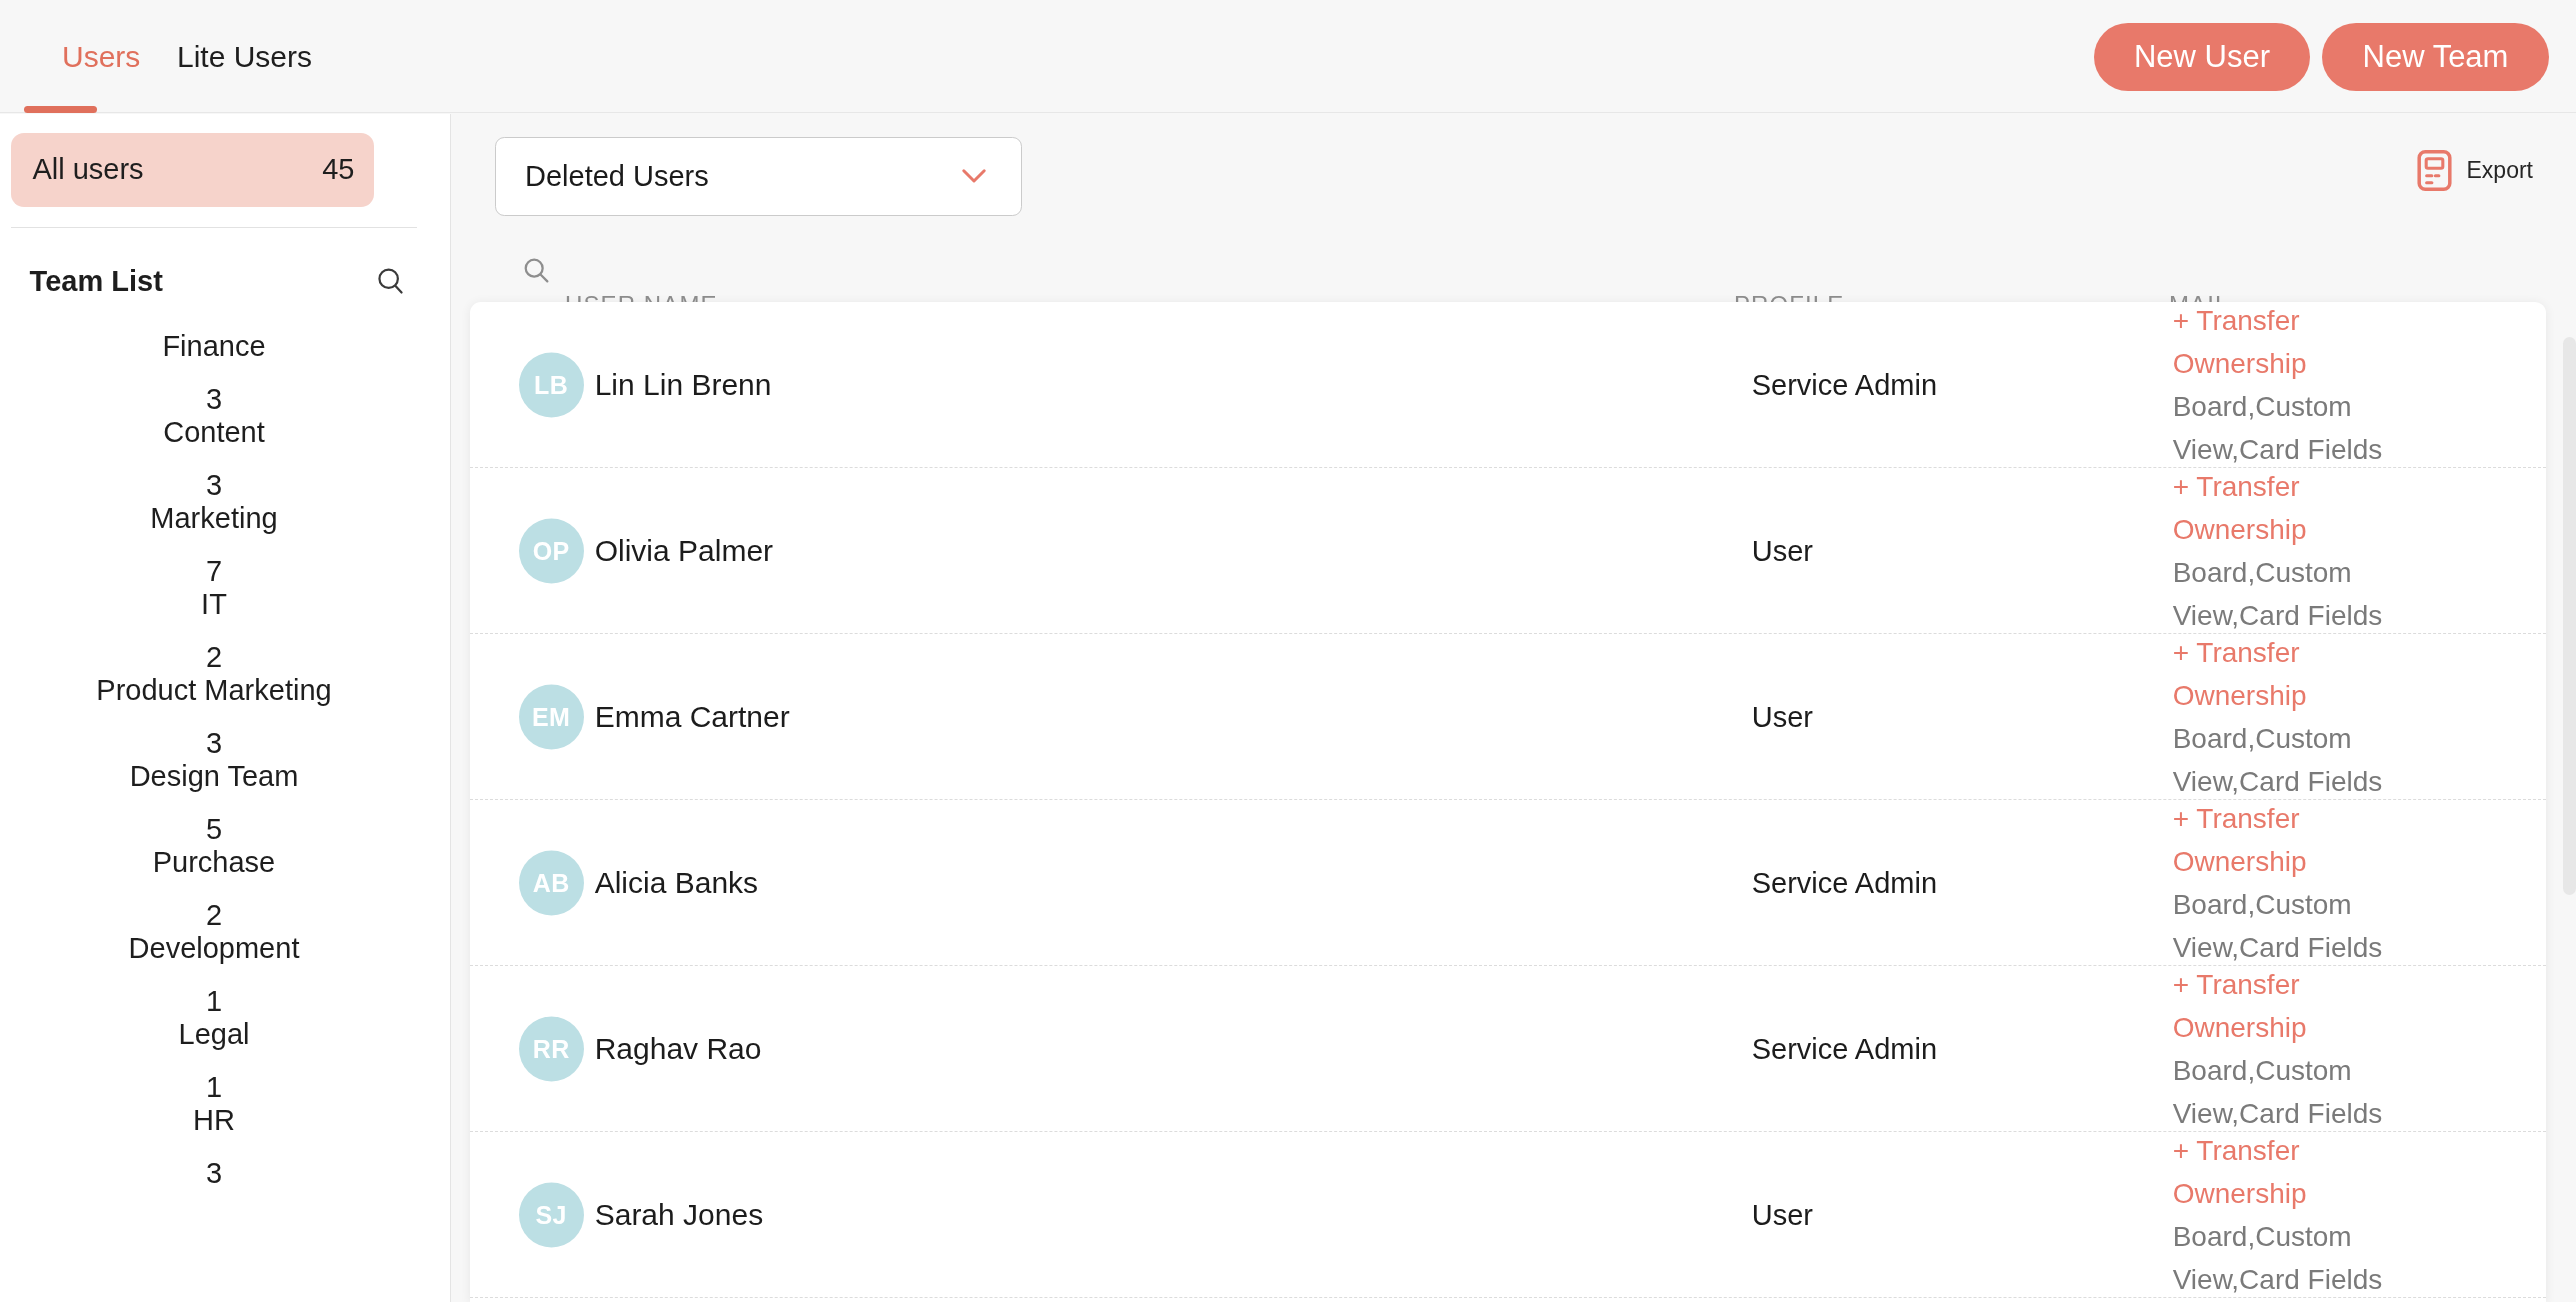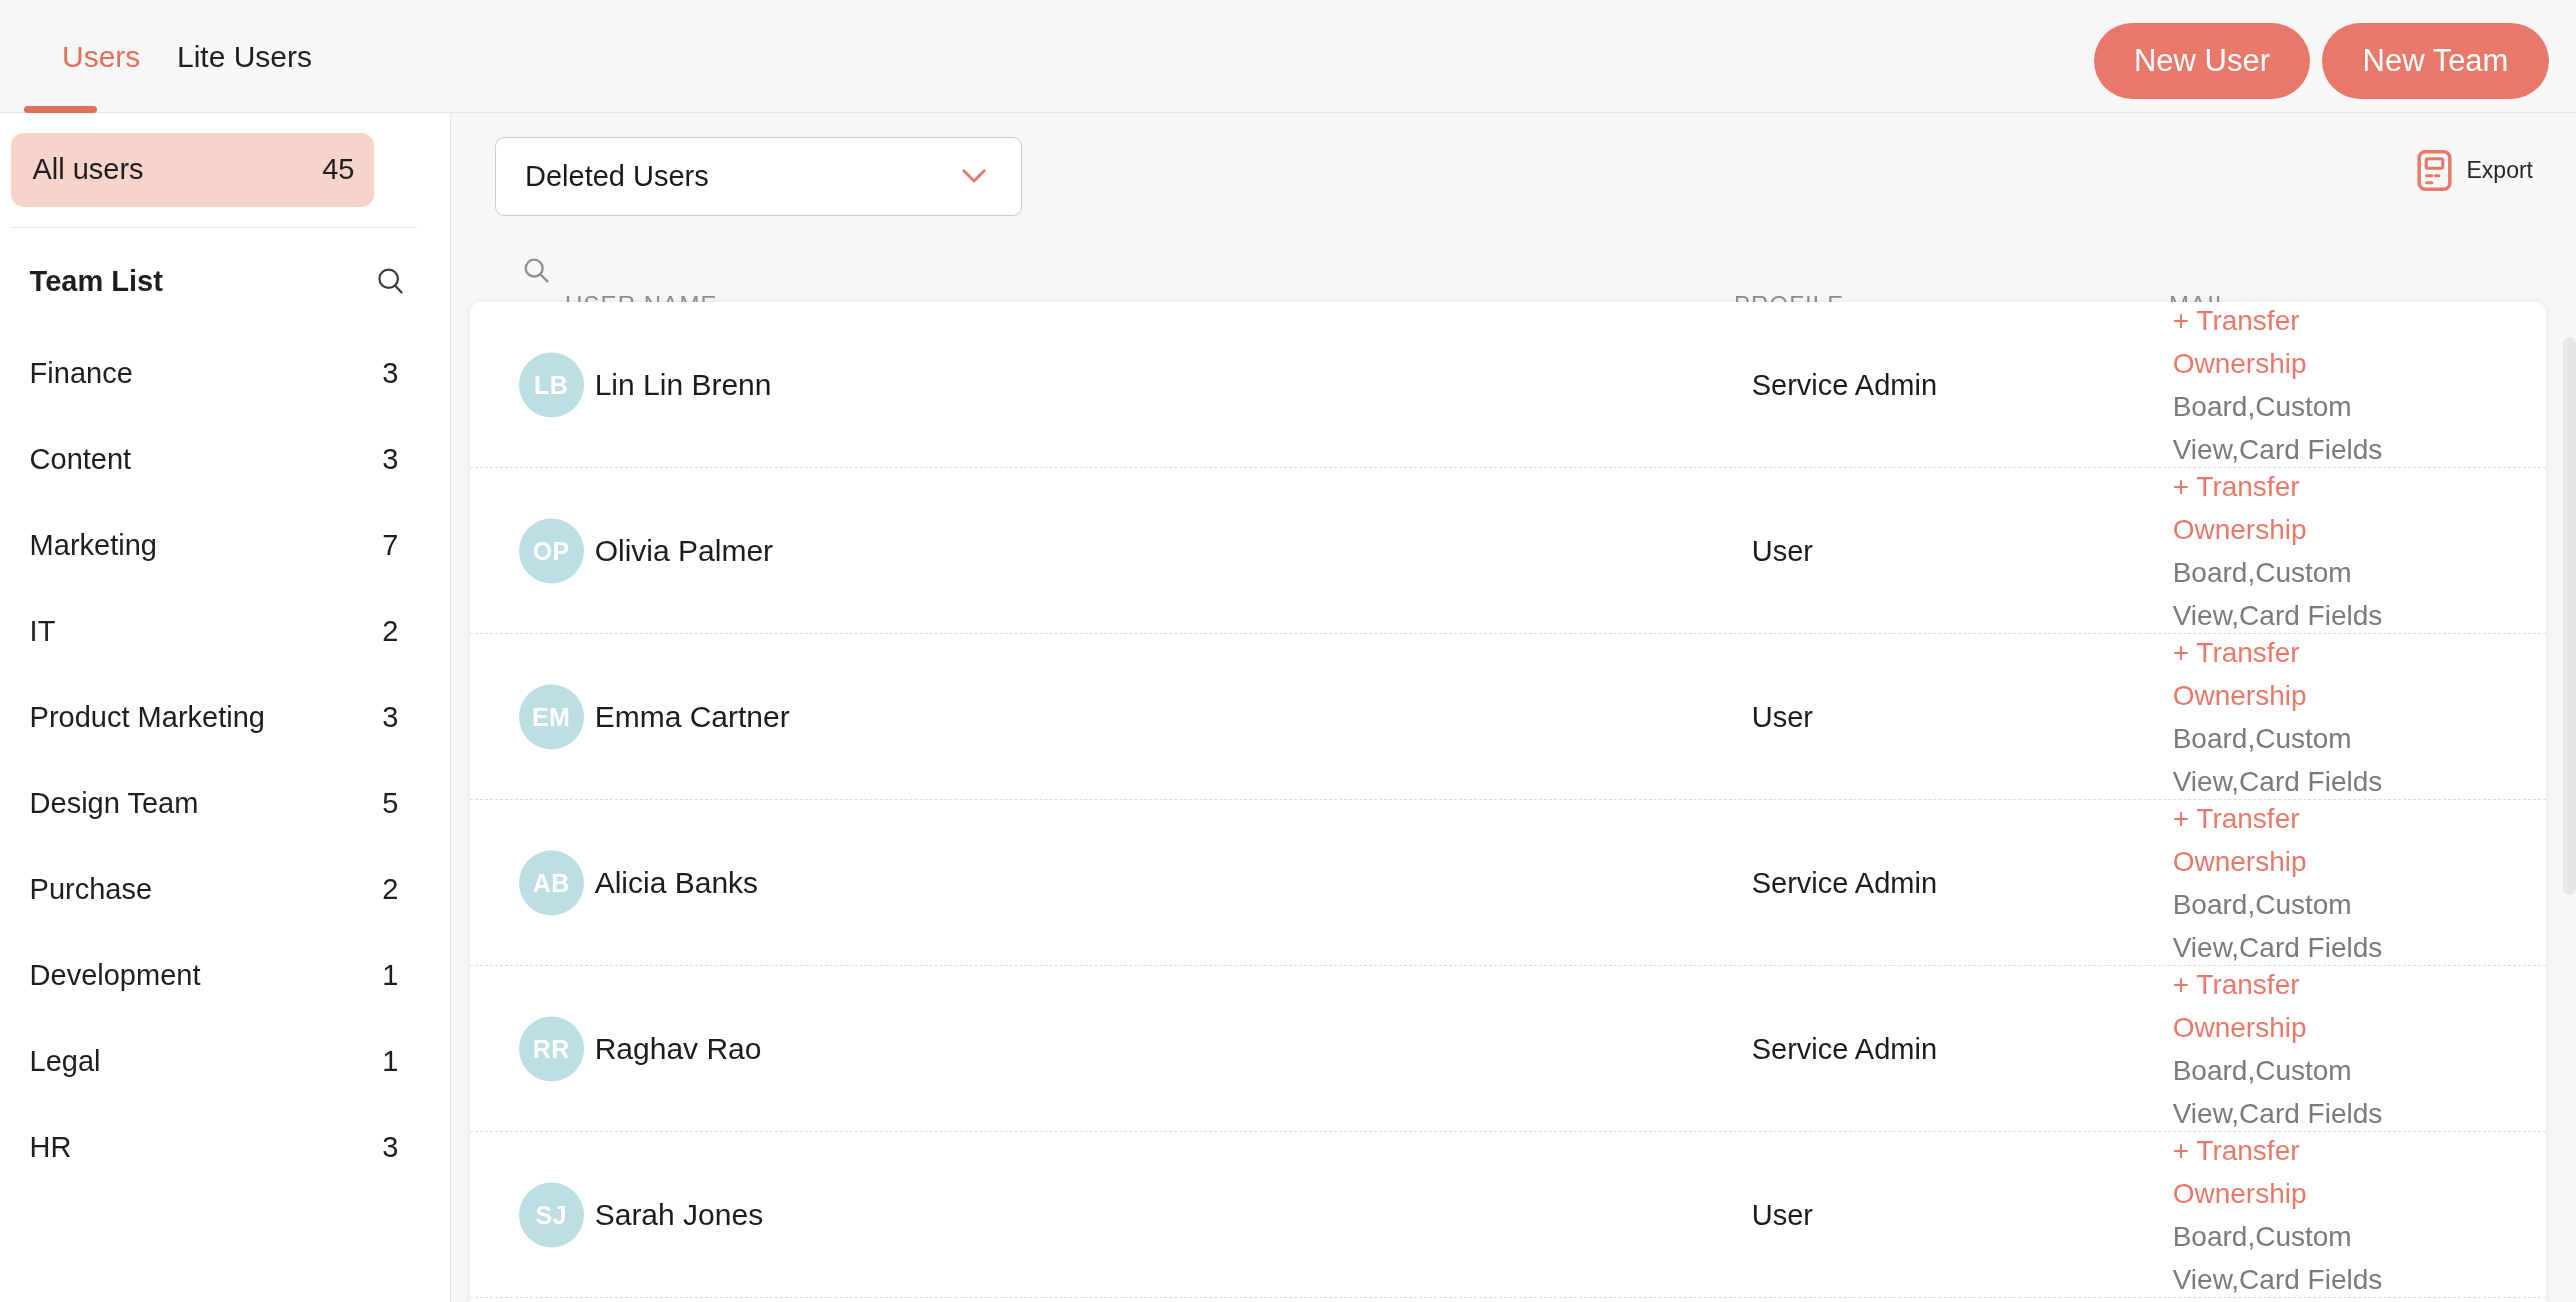--- a/index.html
+++ b/index.html
@@ -37,21 +37,21 @@
   .tab-users{left:26px;color:var(--accent-text);}
   .tab-lite{left:141px;color:#1e1e1e;}
   .tab-underline{
     position:absolute;left:24px;top:106px;width:73px;height:6.5px;
     background:var(--accent-text);border-radius:3.7px;
   }
   .header-buttons{
     position:absolute;right:27px;top:23px;display:flex;gap:12px;
   }
   .pill-btn{
-    height:76px;border:none;border-radius:38px;background:var(--accent);
+    height:68px;border:none;border-radius:38px;background:var(--accent);
     color:#fff;font-size:31px;font-family:inherit;cursor:pointer;
     display:flex;align-items:center;justify-content:center;
   }
   .btn-new-user{width:216px;}
   .btn-new-team{width:227px;}
 
   
   aside{
     position:absolute;left:0;top:114px;width:451px;height:1188px;
     background:#ffffff;border-right:0.9px solid #e4e4e4;
@@ -69,21 +69,21 @@
     position:absolute;left:11px;top:141px;width:406px;height:52px;
     display:flex;align-items:center;justify-content:space-between;
     padding:0 9.3px 0 18.6px;
   }
   .tl-title{font-size:29px;font-weight:700;}
   .teams{
     position:absolute;left:11px;top:216px;width:406px;list-style:none;
   }
   .teams li{
     height:86px;display:flex;align-items:center;justify-content:space-between;
-    padding:0 18.6px 0 18.6px;font-size:29px;cursor:pointer;
+    padding:0 18.6px 0 18.6px;font-size:29px;cursor:pointer;flex-direction:column;
   }
   .count{font-size:29px;color:#1e1e1e;}
 
   
   main{
     position:absolute;left:452px;top:114px;width:2124px;height:1188px;
     background:#f7f7f7;
   }
   .filter-dropdown{
     position:absolute;left:43px;top:23px;width:527px;height:79px;

